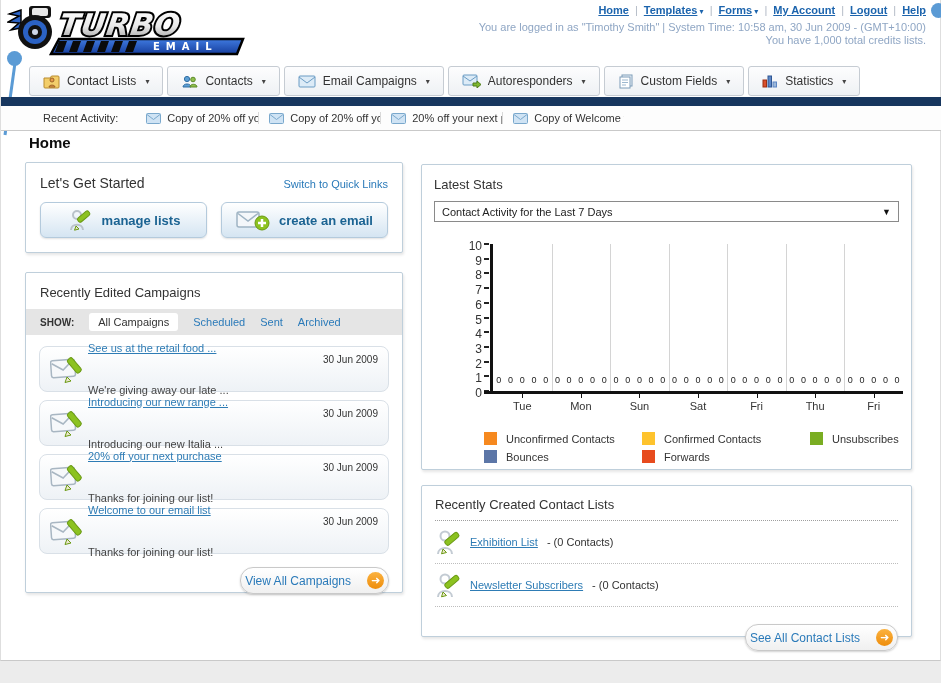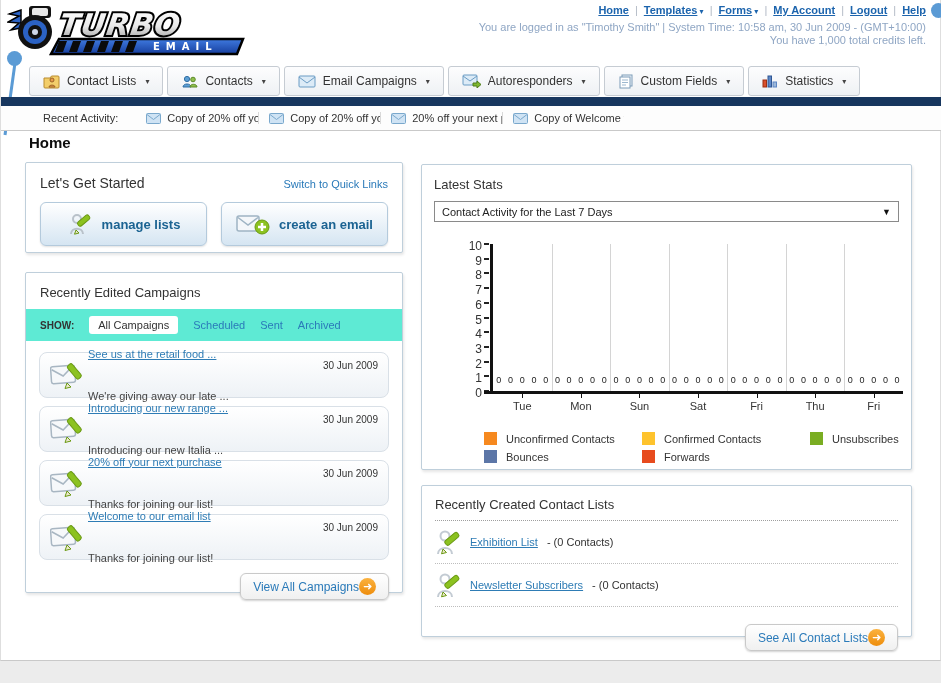--- a/index.html
+++ b/index.html
@@ -42,42 +42,42 @@
   .panel { position:absolute; background:#fff; border:1px solid #bfcfdb; border-radius:2px;
            box-shadow:1px 2px 3px rgba(0,0,0,.10); }
   .panel-title { font-size:13px; color:#333; }
   #page-title { position:absolute; top:134px; left:28px; font-size:15px; font-weight:bold; color:#0d0d0d; }
 
   
   #panel-start { top:162px; left:24px; width:378px; height:91px; padding:12px 14px; }
   #panel-start .row1 { display:flex; justify-content:space-between; align-items:baseline; }
   #switch-link { font-size:11px; color:#2a7ab9; cursor:pointer; }
   #start-buttons { display:flex; gap:14px; margin-top:11px; }
-  .big-btn { flex:1; height:44px; display:flex; align-items:center; justify-content:center; gap:9px;
+  .big-btn { flex:1; height:36px; display:flex; align-items:center; justify-content:center; gap:9px;
              border:1px solid #b4cadc; border-radius:6px; background:linear-gradient(#ffffff,#d5e5f2);
              box-shadow:0 1px 2px rgba(0,0,0,.12); font-size:13px; font-weight:bold; color:#1b6392; cursor:pointer; }
 
   
   #panel-campaigns { top:272px; left:24px; width:378px; height:321px; }
   #panel-campaigns .panel-title { padding:12px 14px 9px; }
-  #filter-bar { height:32px; background:#5eead4; display:flex; align-items:center; gap:15px; padding-left:14px;
+  #filter-bar { height:26px; background:#e5e5e5; display:flex; align-items:center; gap:15px; padding-left:14px;
                 font-size:11px; }
   #filter-bar .show-label { font-size:10px; font-weight:bold; color:#333; }
   .filter-link { color:#2a7ab9; cursor:pointer; }
   .filter-link.selected { background:#fff; color:#333; padding:3px 9px; border-radius:3px; }
   #campaign-list { padding:11px 13px 0; }
   .camp-item { display:flex; align-items:center; height:46px; margin-bottom:8px; padding:0 10px;
                border:1px solid #d9e0e7; border-radius:8px; background:linear-gradient(#ffffff,#eef2f6); }
   .camp-icon { width:38px; flex:0 0 38px; }
   .camp-text { flex:1; line-height:15px; }
   .camp-title { font-size:11px; color:#2e7cb5; text-decoration:underline; cursor:pointer; }
   .camp-sub { font-size:11px; color:#444;margin-top:27px; }
   .camp-date { font-size:10px; color:#333; align-self:flex-start; margin-top:7px; }
-  .pill-btn { display:inline-flex; align-items:center; gap:0; height:27px; padding:0 12px;
-              border:1px solid #c9c9c9; border-radius:6px; background:linear-gradient(#ffffff,#f0f0f0);
+  .pill-btn { display:inline-flex; align-items:center; gap:16px; height:27px; padding:0 4px;
+              border:1px solid #c9c9c9; border-radius:13px; background:linear-gradient(#ffffff,#f0f0f0);
               box-shadow:0 1px 2px rgba(0,0,0,.18); font-size:12px; color:#2a7ab9; cursor:pointer; white-space:nowrap; }
   .go-circle { width:17px; height:17px; border-radius:50%; background:linear-gradient(#fbb23f,#ee8d0c);
                color:#fff; font-size:11px; font-weight:bold; display:flex; align-items:center; justify-content:center; }
   #view-all-wrap { text-align:right; padding:5px 13px; }
 
   
   #panel-stats { top:164px; left:420px; width:491px; height:306px; padding:12px 12px; }
   #stats-select { margin-top:9px; height:21px; border:1px solid #8a8a8a; background:#fff; display:flex;
                   align-items:center; justify-content:space-between; padding:0 7px; font-size:11px; color:#222; cursor:pointer; }
   #stats-select .dd { font-size:9px; color:#111; }
@@ -145,21 +145,21 @@
           <polygon points="94,39 102,39 98,50 90,50"></polygon>
           <polygon points="108,39 116,39 112,50 104,50"></polygon>
           <polygon points="122,39 130,39 126,50 118,50"></polygon>
         </g>
         <text x="146" y="48" font-family="'DejaVu Sans',sans-serif" font-weight="bold" font-size="10" letter-spacing="6" fill="#fff">EMAIL</text>
       </svg>
     </div>
 
     <div class="hdr-links"><a>Home</a><span class="sep">|</span><a>Templates</a><span class="dd"> ▾</span><span class="sep">|</span><a>Forms</a><span class="dd"> ▾</span><span class="sep">|</span><a>My Account</a><span class="sep">|</span><a>Logout</a><span class="sep">|</span><a>Help</a></div>
     <div id="login-line" class="hdr-sub">You are logged in as "Timothy Smith" | System Time: 10:58 am, 30 Jun 2009 - (GMT+10:00)</div>
-    <div id="credits-line" class="hdr-sub">You have 1,000 total credits left.</div>
+    <div id="credits-line" class="hdr-sub">You have 1,000 total credits lists.</div>
 
     <div id="dot-right" class="callout-dot"></div>
     <svg id="callout-line" width="26" height="84">
       <line x1="14" y1="8" x2="4" y2="80" stroke="#5b9bd5" stroke-width="3"></line>
     </svg>
     <div id="dot-left" class="callout-dot"></div>
 
     <div id="navbar">
         <div class="tab">
           <span class=" icon">

